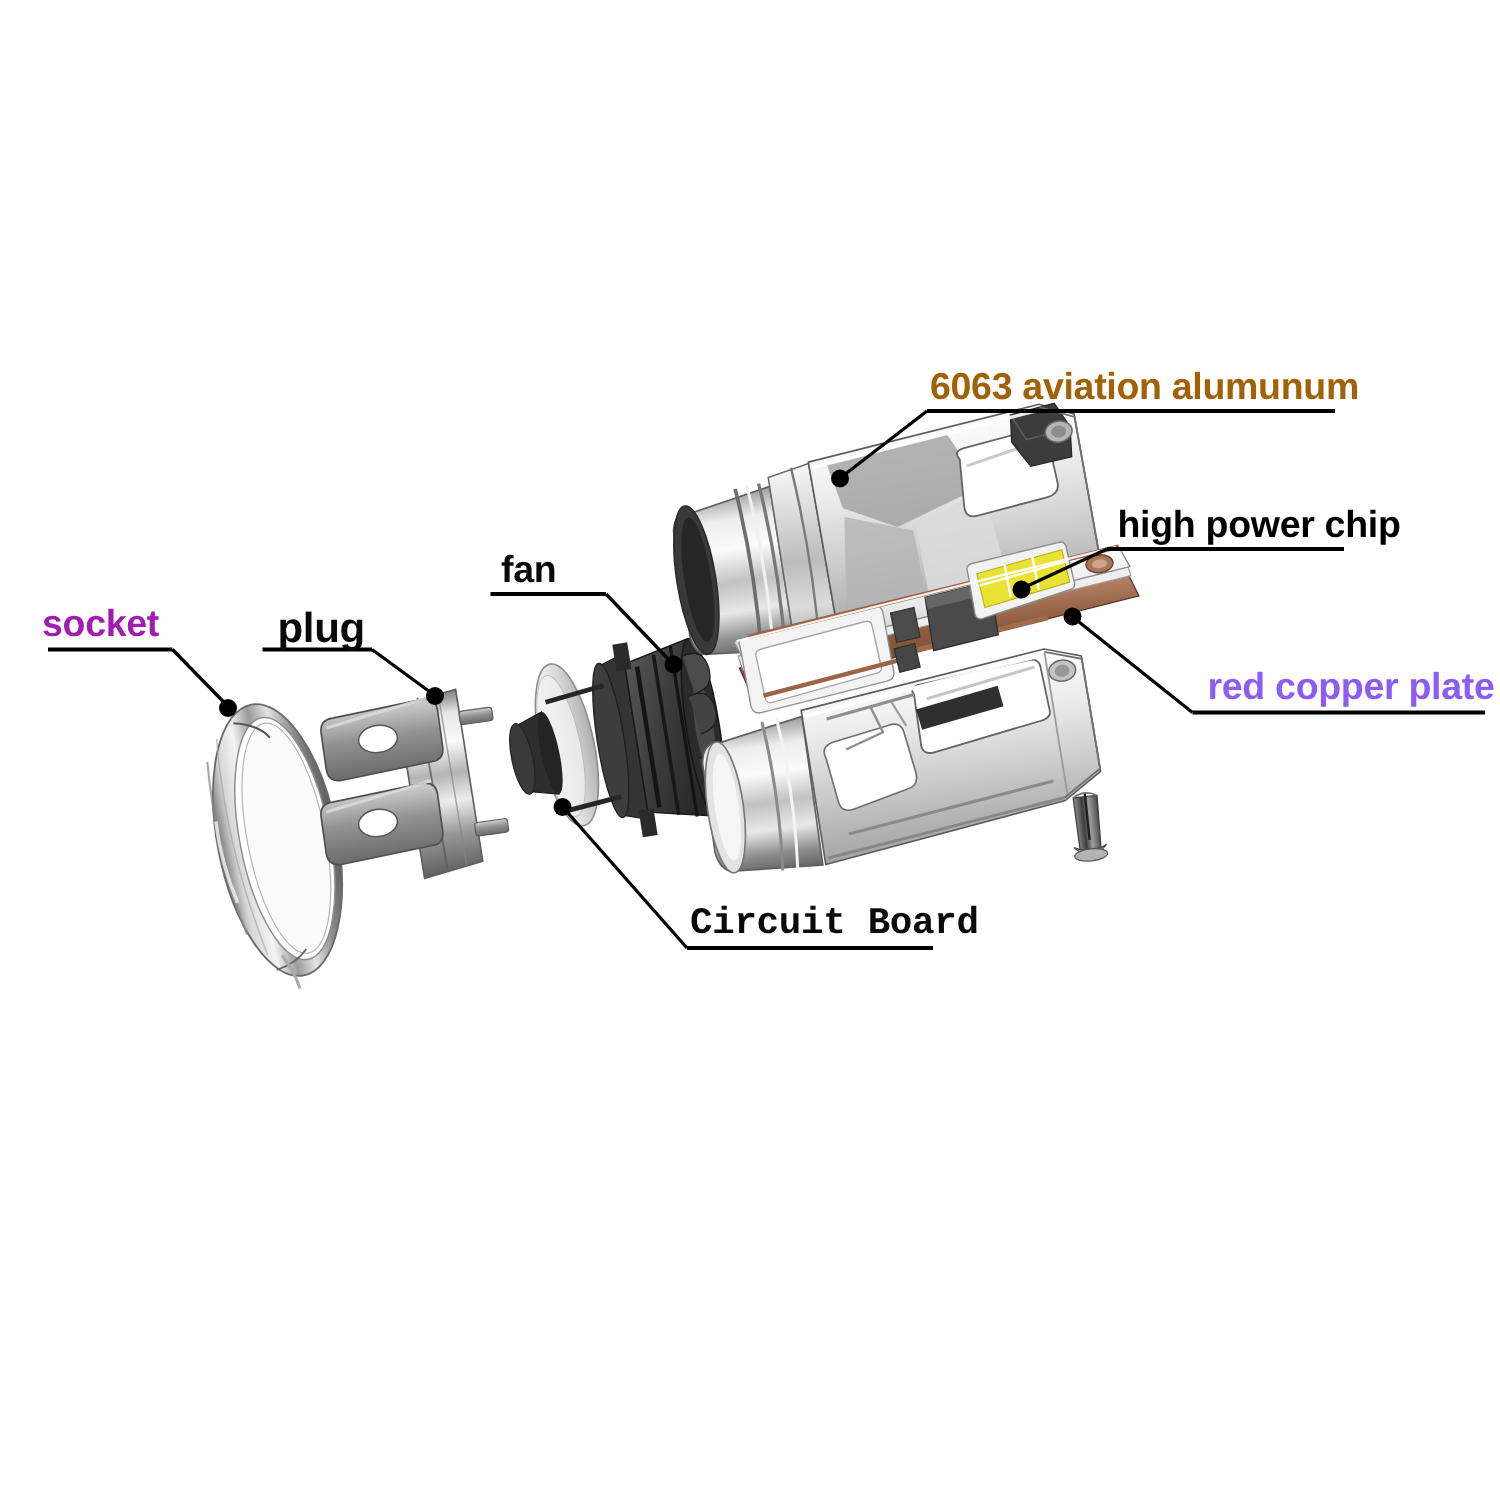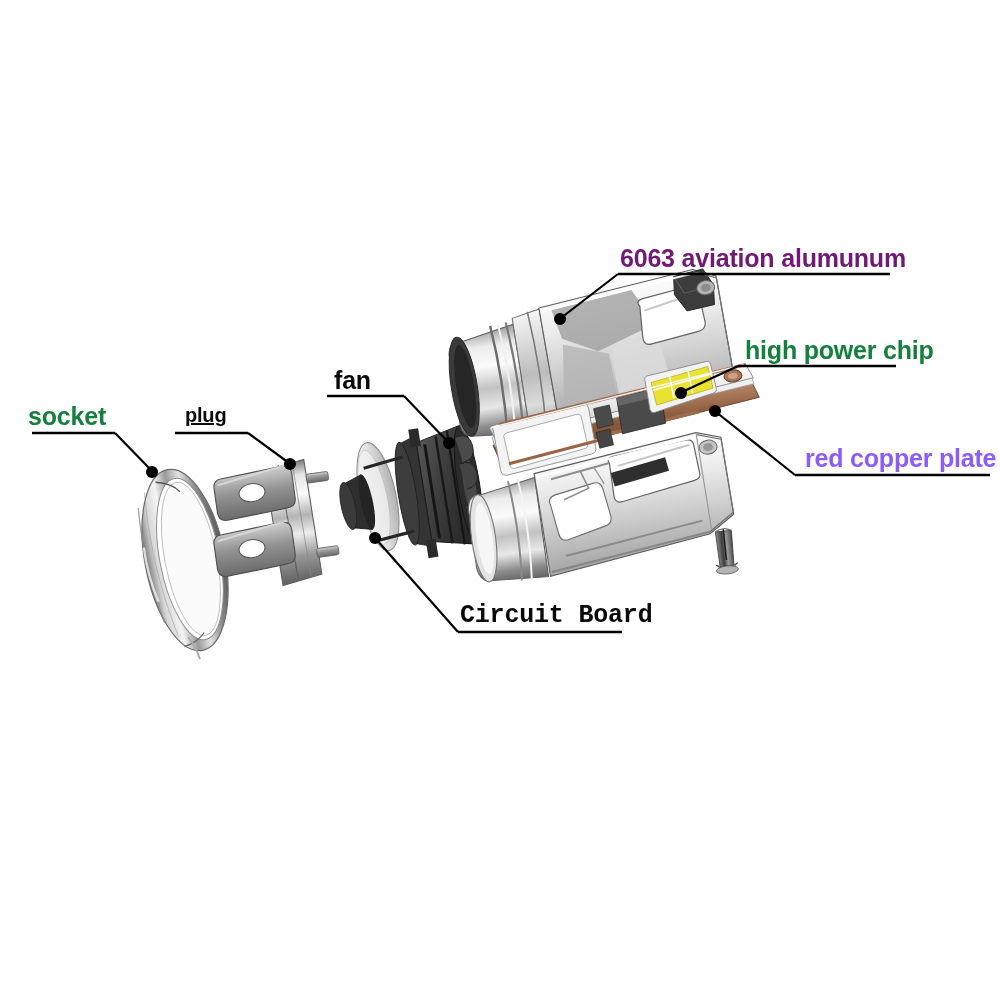--- a/index.html
+++ b/index.html
@@ -317,22 +317,22 @@
         <line x1="738" y1="366" x2="896" y2="366" stroke="#000000" stroke-width="2.6"></line>
         <polyline points="738,366 682,392" fill="none" stroke="#000000" stroke-width="2.2"></polyline>
         <circle cx="681" cy="393" r="6" fill="#000000"></circle>
         <line x1="795" y1="475" x2="990" y2="475" stroke="#000000" stroke-width="2.6"></line>
         <polyline points="795,475 716,412" fill="none" stroke="#000000" stroke-width="2.2"></polyline>
         <circle cx="715" cy="411" r="6" fill="#000000"></circle>
       </g>
   </svg>
 
   <div id="labels">
-      <div class="lbl" style="left: 28px; top: 404px; font-size: 25px; color: #15803d;">socket</div>
-      <div class="lbl" style="left: 185px; top: 405px; font-size: 20px; color: rgb(10, 10, 10); text-decoration: underline;">plug</div>
+      <div class="lbl" style="left: 28px; top: 404px; font-size: 25px; color: #a21caf;">socket</div>
+      <div class="lbl" style="left: 185px; top: 405px; font-size: 28px; color: rgb(10, 10, 10);">plug</div>
       <div class="lbl" style="left: 334px; top: 368px; font-size: 25px; color: rgb(10, 10, 10); text-align: center;">fan</div>
       <div class="lbl" style="left: 460px; top: 603px; font-size: 25px; color: rgb(10, 10, 10); font-family: Liberation Mono, monospace;">Circuit Board</div>
-      <div class="lbl" style="left: 620px; top: 246px; font-size: 25px; color: #701a75;">6063 aviation alumunum</div>
-      <div class="lbl" style="left: 745px; top: 338px; font-size: 25px; color: #15803d;">high power chip</div>
+      <div class="lbl" style="left: 620px; top: 246px; font-size: 25px; color: #a16207;">6063 aviation alumunum</div>
+      <div class="lbl" style="left: 745px; top: 338px; font-size: 25px; color: #000000;">high power chip</div>
       <div class="lbl" style="left: 805px; top: 446px; font-size: 25px; color: #8b5cf6;">red copper plate</div>
     </div>
 
 </div>
 
 </body></html>

